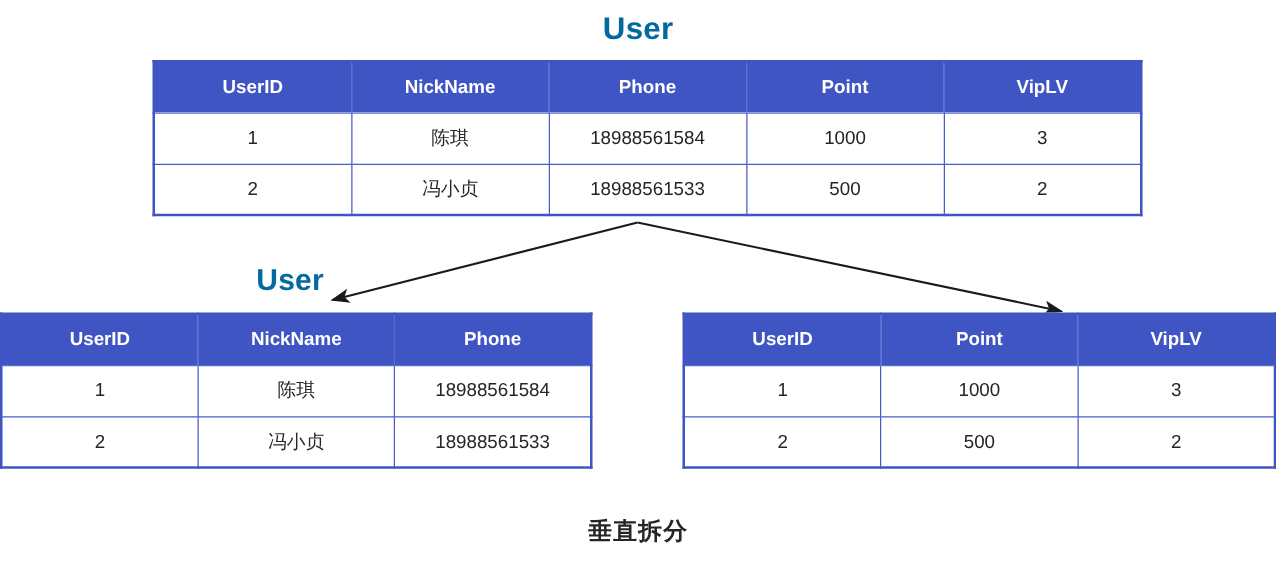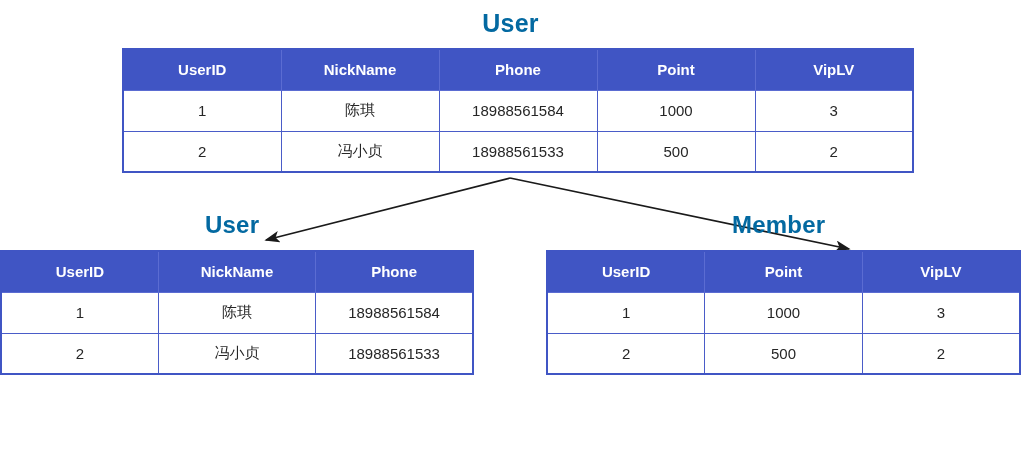--- a/index.html
+++ b/index.html
@@ -188,21 +188,20 @@
         <td>18988561584</td>
       </tr>
       <tr>
         <td>2</td>
         <td>冯小贞</td>
         <td>18988561533</td>
       </tr>
     </tbody>
   </table>
 
-  <div class="tbl-title" id="title-right">Member</div>
 
   <table class="tbl" id="table-member-split">
     <thead>
       <tr>
         <th>UserID</th>
         <th>Point</th>
         <th>VipLV</th>
       </tr>
     </thead>
     <tbody>
@@ -212,14 +211,15 @@
         <td>3</td>
       </tr>
       <tr>
         <td>2</td>
         <td>500</td>
         <td>2</td>
       </tr>
     </tbody>
   </table>
 
+  <div id="caption">垂直拆分</div>
 
 </div>
 
 </body></html>

